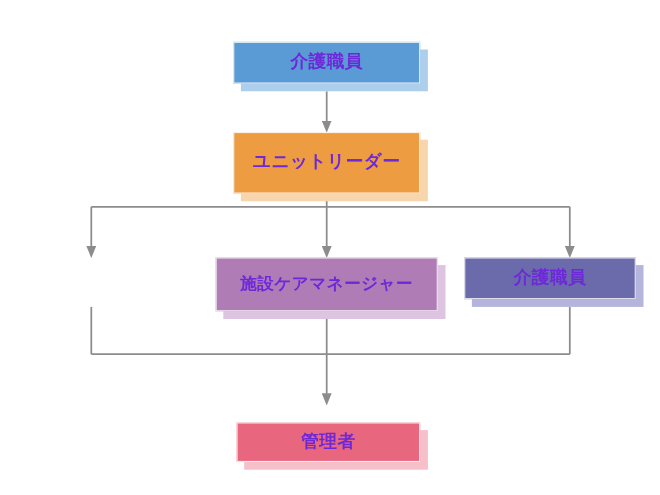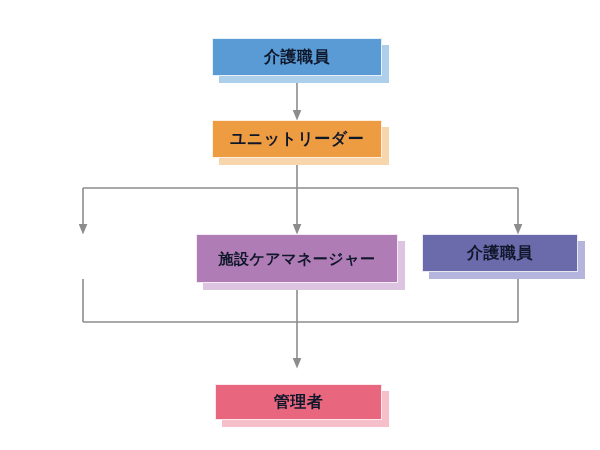--- a/index.html
+++ b/index.html
@@ -24,21 +24,21 @@
     width: 600px;
     height: 450px;
     pointer-events: none;
   }
   .node {
     position: absolute;
     box-sizing: border-box;
     display: flex;
     align-items: center;
     justify-content: center;
-    color: #0f172a;
+    color: #6d28d9;
     font-weight: bold;
     letter-spacing: 0.5px;
     white-space: nowrap;
     z-index: 3;
   }
   .node .node-shadow {
     position: absolute;
     left: 7px;
     top: 7px;
     width: 100%;
@@ -56,21 +56,21 @@
     z-index: -1;
   }
   .node .node-label {
     position: relative;
     z-index: 1;
     line-height: 1;
   }
 
   
   #node-care-staff      { left: 212px; top: 38px;  width: 170px; height: 38px; font-size: 16px; }
-  #node-unit-leader     { left: 212px; top: 120px; width: 170px; height: 38px; font-size: 16px; }
+  #node-unit-leader     { left: 212px; top: 120px; width: 170px; height: 56px; font-size: 16px; }
   #node-counselor       { left: 5px;   top: 234px; width: 167px; height: 38px; font-size: 16px; }
   #node-care-manager    { left: 196px; top: 234px; width: 202px; height: 49px; font-size: 15px; }
   #node-floor-chief     { left: 422px; top: 234px; width: 156px; height: 38px; font-size: 16px; }
   #node-administrator   { left: 215px; top: 384px; width: 167px; height: 36px; font-size: 16px; }
 </style>
 </head>
 <body>
 
 <div id="canvas">
 

